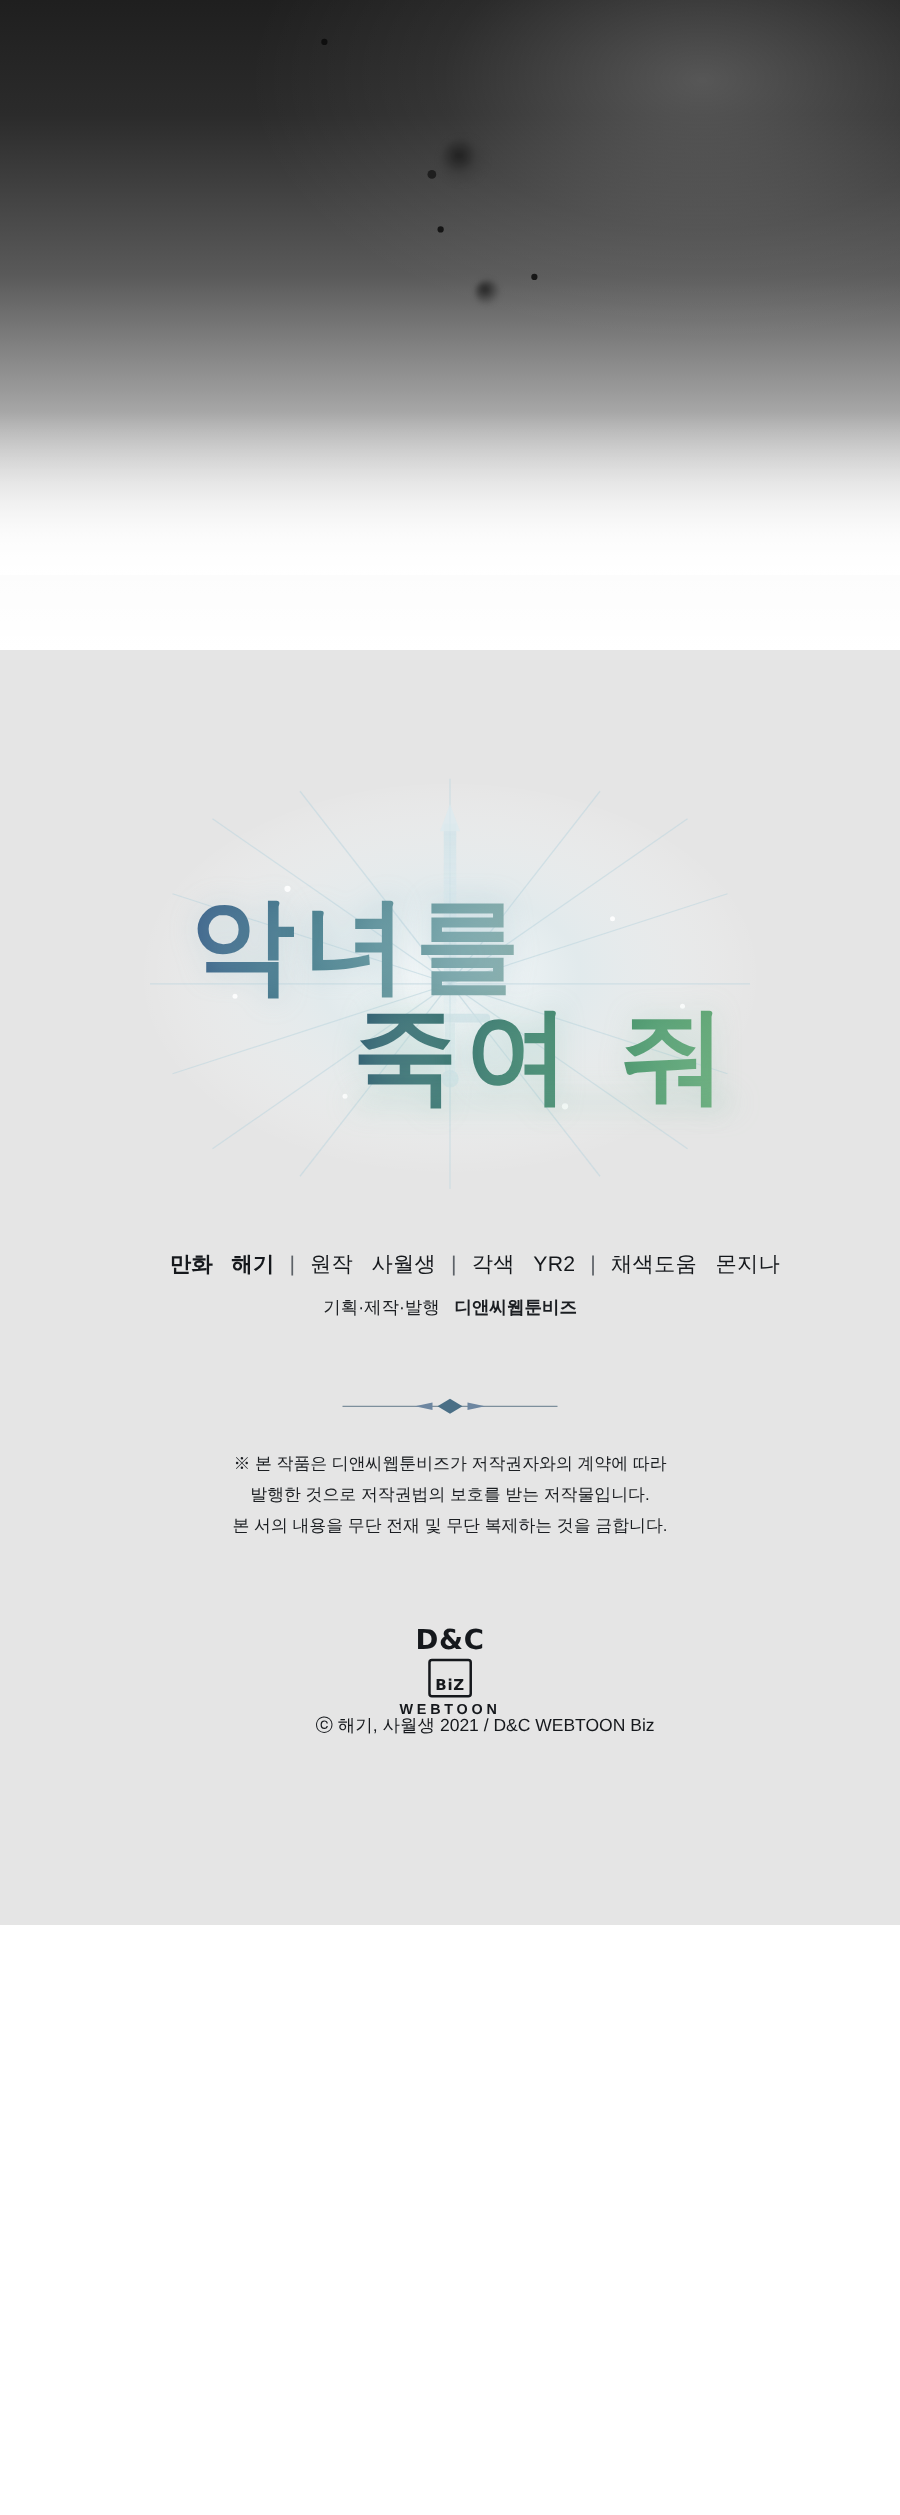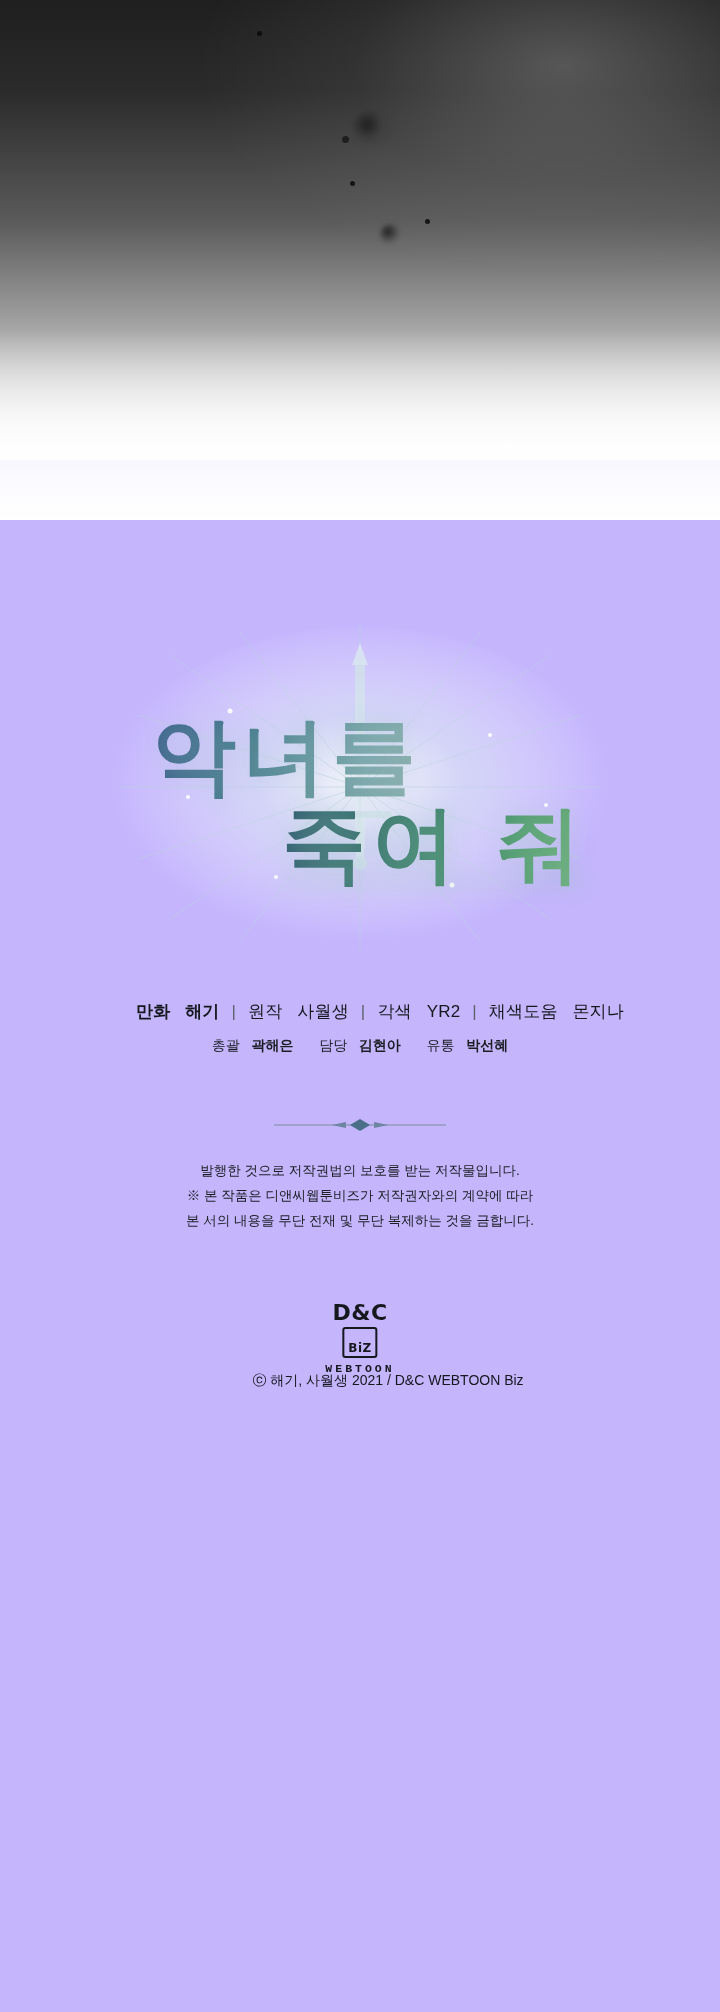--- a/index.html
+++ b/index.html
@@ -8,23 +8,23 @@
     background: #ffffff;
   }
   body {
     width: 720px;
     font-family: "Liberation Sans", sans-serif;
     color: #1a1a1a;
   }
   .page {
     position: relative;
     width: 720px;
-    height: 2012px;
+    height: 1540px;
     overflow: hidden;
-    background: #c4b5fd;
+    background: #e5e5e5;
   }
 
   
   .sky {
     position: absolute;
     left: 0;
     top: 0;
     width: 720px;
     height: 460px;
     background:
@@ -186,21 +186,21 @@
     border: 2px solid #15181c;
     border-radius: 3px;
     font-size: 12px;
     font-weight: 700;
     padding: 13px 4px 2px 4px;
     line-height: 1;
     position: relative;
     top: -3px;
   }
   .pub-bottom {
-    font-family: Liberation Mono, monospace;
+    font-family: Liberation Sans, sans-serif;
     font-size: 11.5px;
     font-weight: 700;
     letter-spacing: 3px;
     color: #15181c;
     margin-top: 1px;
   }
   .copyright {
     position: absolute;
     left: 0;
     top: 1372px;
@@ -296,46 +296,38 @@
       <span class="sep">|</span>
       <span class="light">각색</span>
       <span>&nbsp;</span>
       <span class="light">YR2</span>
       <span class="sep">|</span>
       <span class="light">채색도움</span>
       <span>&nbsp;</span>
       <span class="light">몬지나</span>
     </div>
 
+
     <div class="credit-row">
-      <span class="lbl">총괄</span>
-      <span>&nbsp;</span>
-      <span class="val">곽해은</span>
-      <span class="gap"></span>
-      <span class="lbl">담당</span>
-      <span>&nbsp;</span>
-      <span class="val">김현아</span>
-      <span class="gap"></span>
-      <span class="lbl">유통</span>
-      <span>&nbsp;</span>
-      <span class="val">박선혜</span>
+      <span class="lbl">기획·제작·발행</span>
+      <span>&nbsp;</span>
+      <span class="val">디앤씨웹툰비즈</span>
     </div>
-
   </div>
 
   <svg class="divider" viewBox="0 0 180 16">
     <line x1="4" y1="8" x2="176" y2="8" stroke="#7d8f9c" stroke-width="1"></line>
     <polygon points="90,2 100,8 90,14 80,8" fill="#4a6f86"></polygon>
     <polygon points="62,8 76,5 76,11" fill="#6d86a0"></polygon>
     <polygon points="118,8 104,5 104,11" fill="#6d86a0"></polygon>
   </svg>
 
   <div class="notice">
+    <div>※ 본 작품은 디앤씨웹툰비즈가 저작권자와의 계약에 따라</div>
     <div>발행한 것으로 저작권법의 보호를 받는 저작물입니다.</div>
-    <div>※ 본 작품은 디앤씨웹툰비즈가 저작권자와의 계약에 따라</div>
     <div>본 서의 내용을 무단 전재 및 무단 복제하는 것을 금합니다.</div>
   </div>
 
   <div class="pub-mark">
     <div class="pub-top">
       <span>D&amp;C</span>
       <span class="pub-biz">BiZ</span>
     </div>
     <div class="pub-bottom">WEBTOON</div>
   </div>

